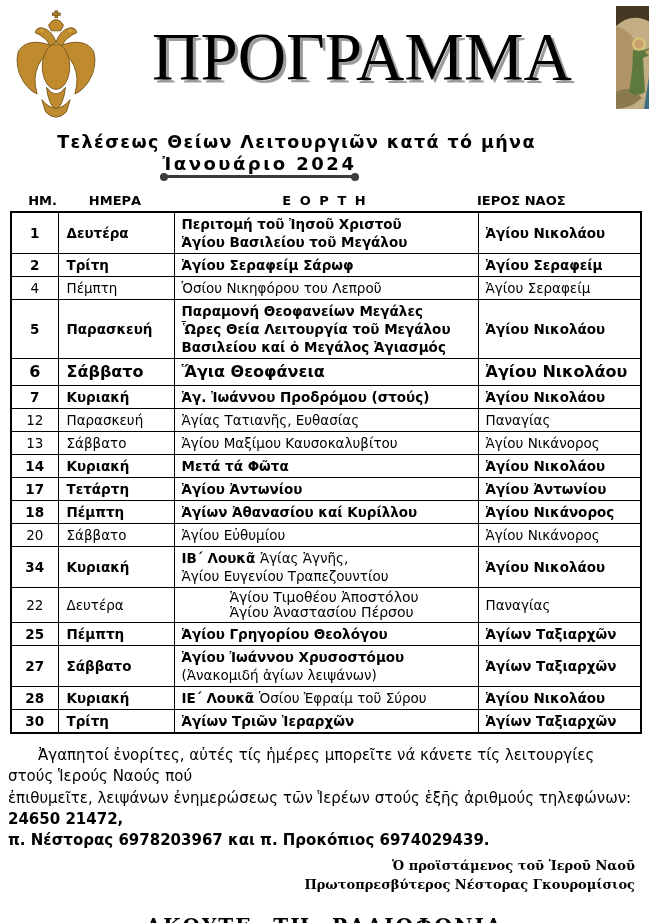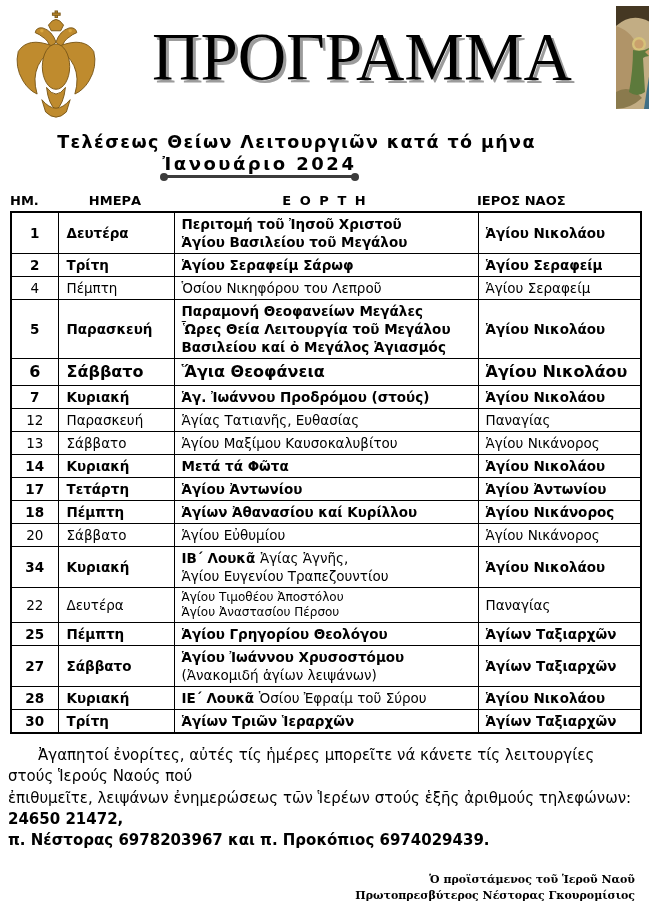--- a/index.html
+++ b/index.html
@@ -18,43 +18,43 @@
   .month-outer{text-align:center;transform:translateX(-65px);margin-top:1px;height:26px;}
   .month-wrap{display:inline-block;position:relative;padding:0 24px;}
   .month-text{font-weight:bold;font-size:18px;letter-spacing:2.5px;white-space:nowrap;}
   .month-rule{height:3px;background:#3c3c3c;margin-top:1px;position:relative;border-radius:2px;}
   .month-rule::before,.month-rule::after{content:"";position:absolute;top:-2px;width:8px;height:8px;border-radius:50%;background:#3c3c3c;}
   .month-rule::before{left:-3px;}
   .month-rule::after{right:-3px;}
 
   
   .colhead{display:flex;width:630px;margin:14px 0 3px 10px;font-weight:bold;font-size:13px;}
-  .colhead .h1{width:47px;text-align:left;}
+  .colhead .h1{width:47px;text-align:right;}
   .colhead .h2{width:116px;text-align:center;}
   .colhead .h3{width:304px;text-align:center;letter-spacing:2px;}
   .colhead .h4{width:163px;text-align:left;}
 
   
   table{border-collapse:collapse;width:630px;margin-left:10px;border:2.5px solid #000;table-layout:fixed;}
   td{border:1.6px solid #000;padding:2px 5px;vertical-align:middle;font-size:13.5px;line-height:18px;}
   td.c-num{text-align:center;padding:2px 1px;}
   td.c-day{padding-left:8px;}
   td.c-feast{padding-left:7px;}
   td.c-church{padding-left:7px;}
   .b{font-weight:bold;}
   tr.lg td{font-size:16px;line-height:22px;}
   .fl{white-space:nowrap;}
-  tr.sm td.c-feast .fl{font-size:12px;line-height:15px;}
+  tr.sm td.c-feast .fl{font-size:14px;line-height:15px;margin-left:48px;}
 
   
   .notice{width:634px;margin:11px 0 0 8px;font-size:15px;line-height:1.42;}
   .notice .ind{text-indent:30px;}
 
-  .sig{text-align:right;margin:21px 14px 0 0;font-family:"DejaVu Serif",serif;font-weight:bold;
-       font-size:11px;line-height:1.4;}
+  .sig{text-align:right;margin:6px 14px 0 0;font-family:"DejaVu Serif",serif;font-weight:bold;
+       font-size:13px;line-height:1.4;}
 
   
   .radio{text-align:center;margin-top:20px;font-family:"DejaVu Serif",serif;font-weight:bold;}
   .radio-l1{font-size:20px;letter-spacing:2px;word-spacing:12px;}
 </style>
 </head>
 <body>
 
 <div class="page">
 

